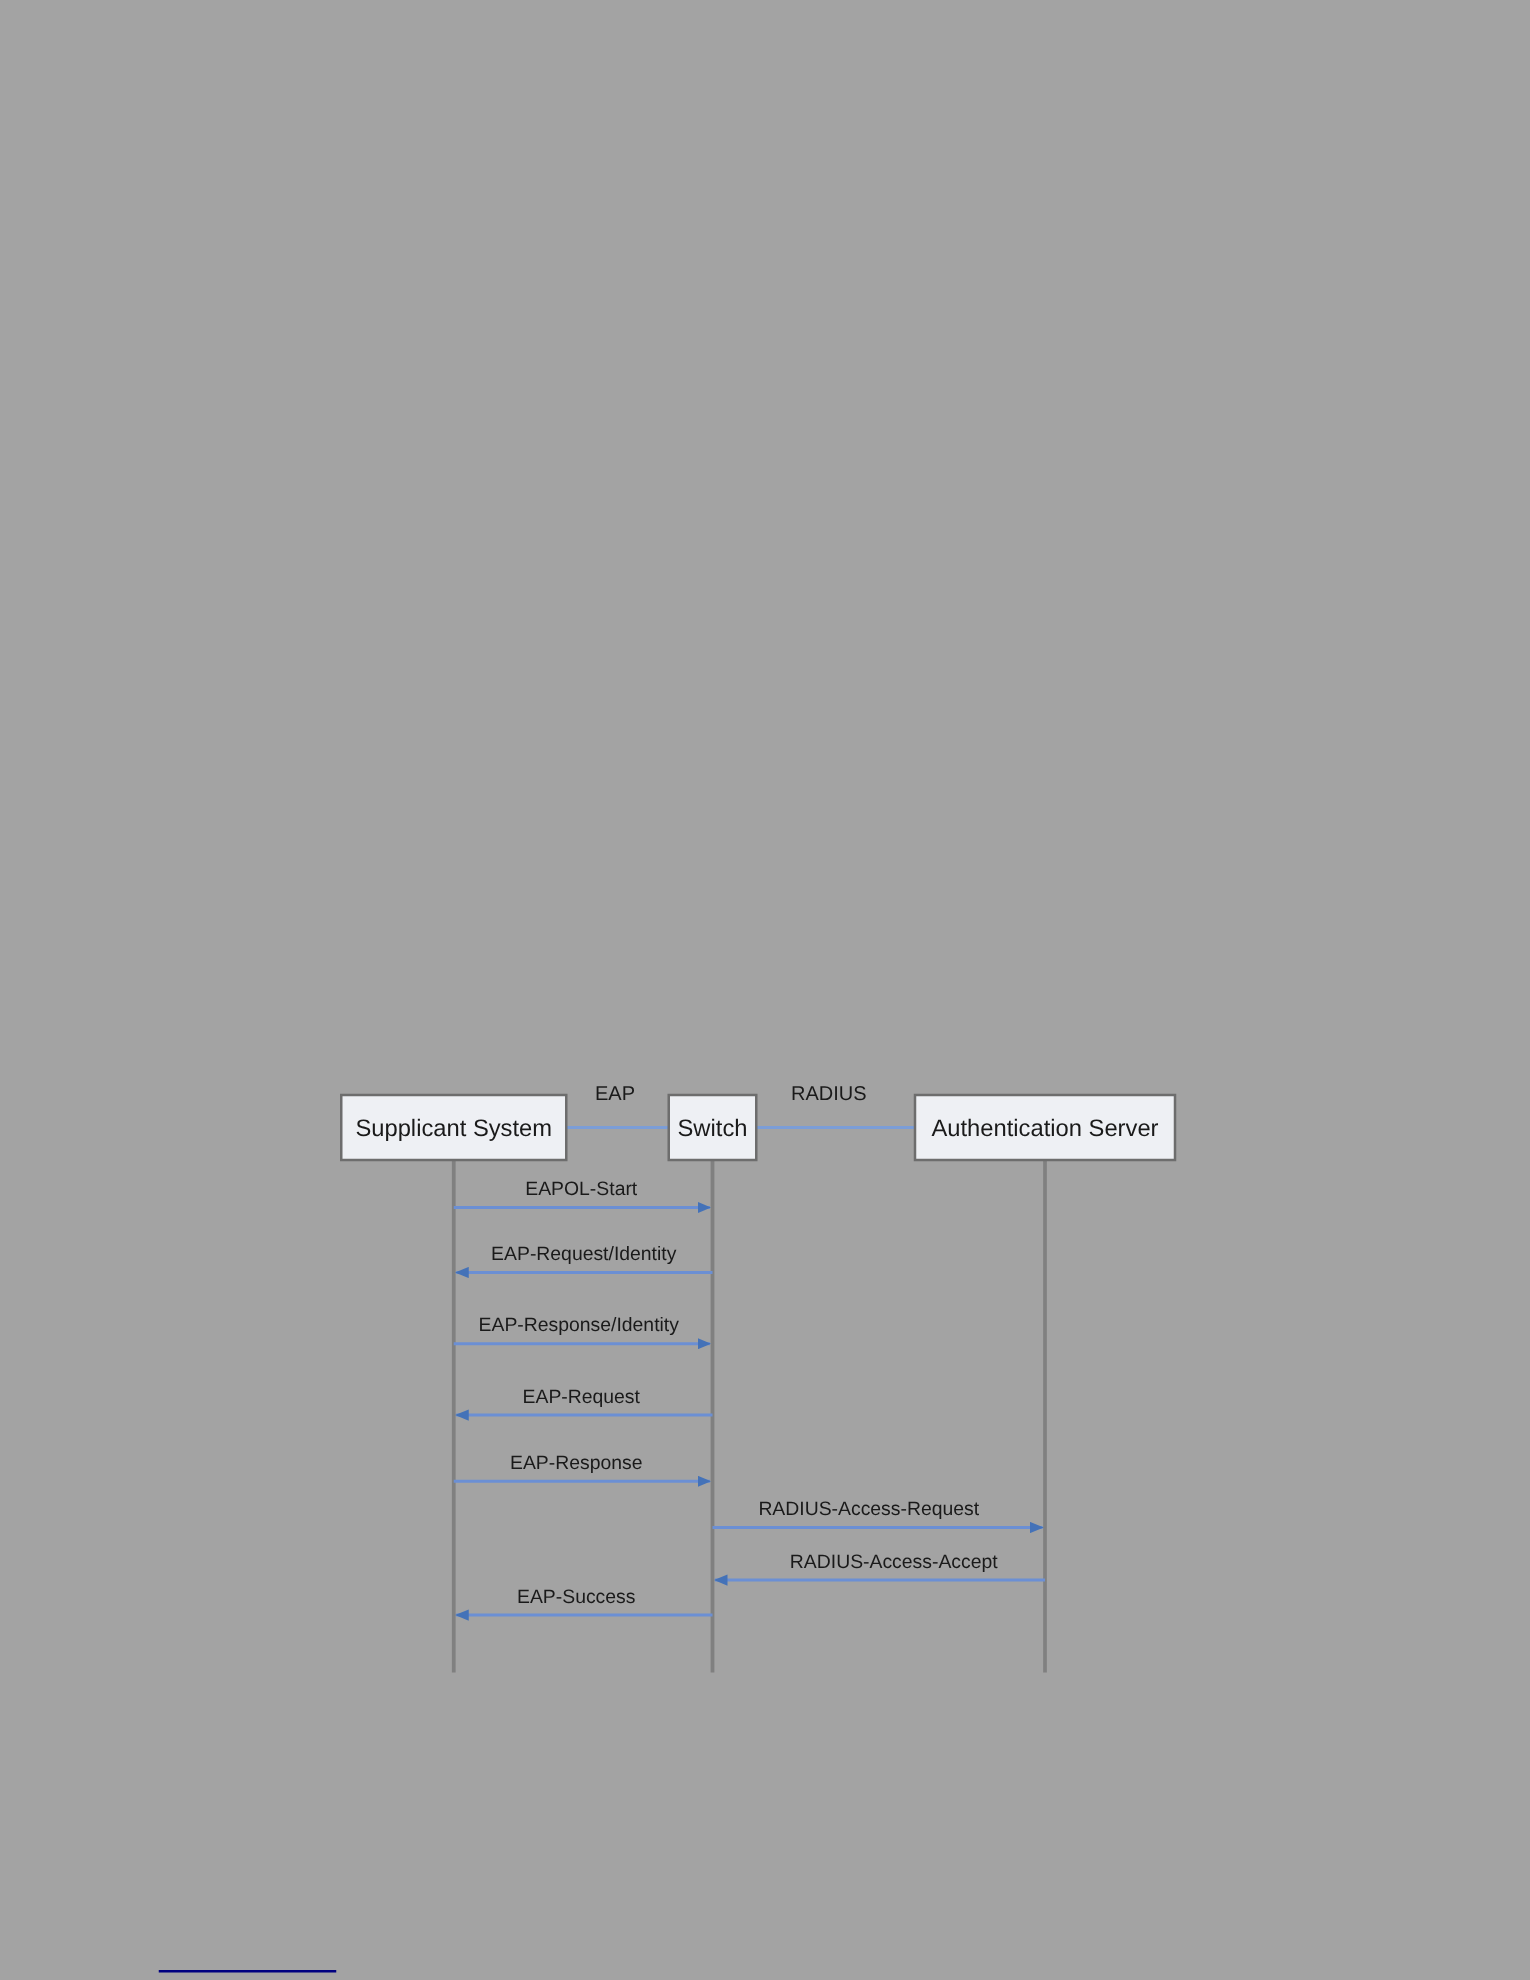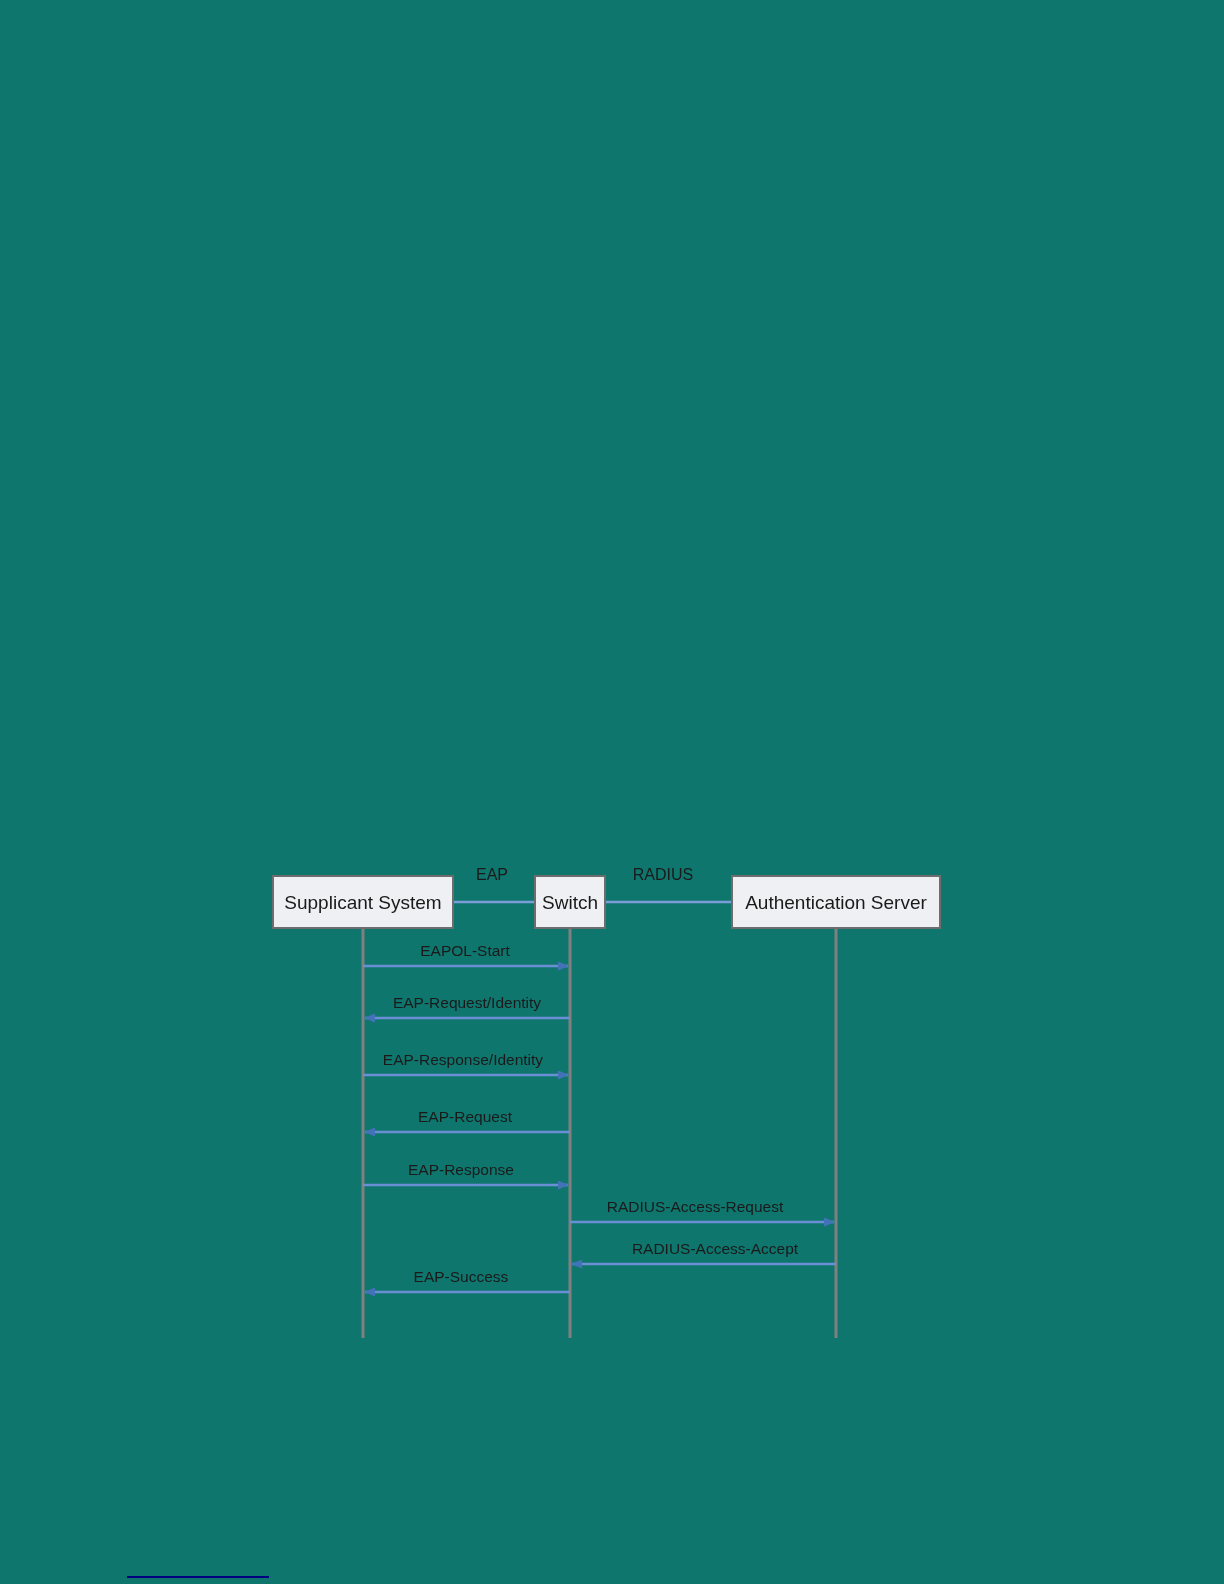--- a/index.html
+++ b/index.html
@@ -12,21 +12,21 @@
     height: 1584px;
     position: relative;
     overflow: hidden;
     font-family: "Liberation Sans", sans-serif;
   }
   #page {
     position: absolute;
     left: 0; top: 0;
     width: 1224px;
     height: 1584px;
-    background: #0f766e;
+    background: #a3a3a3;
   }
   #diagram {
     position: absolute;
     left: 265px;
     top: 860px;
     width: 690px;
     height: 490px;
   }
   #diagram svg {
     display: block;

